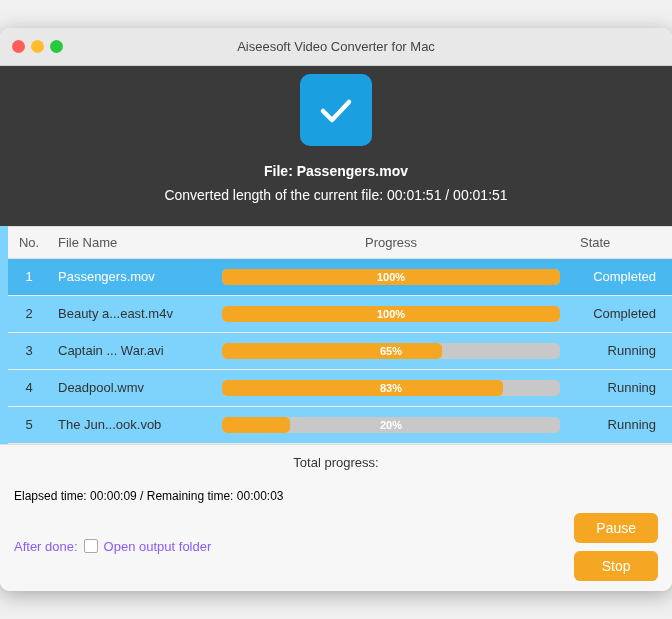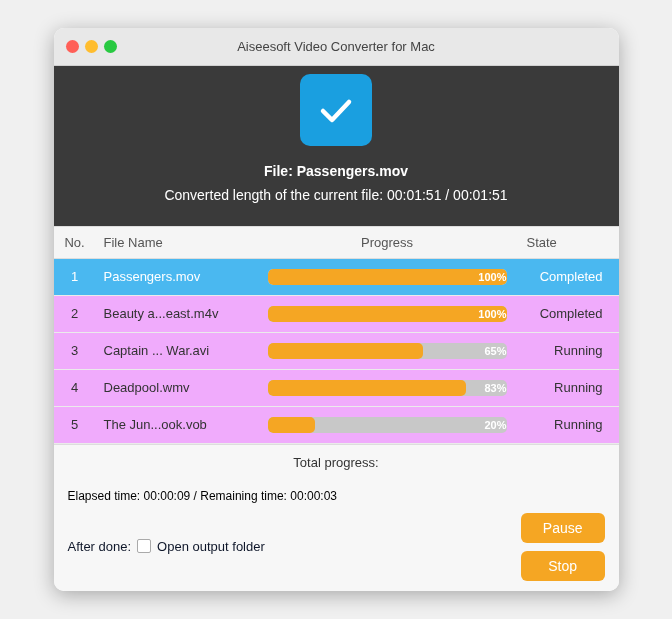--- a/index.html
+++ b/index.html
@@ -5,21 +5,21 @@
     * { box-sizing: border-box; margin: 0; padding: 0; }
     body {
       font-family: -apple-system, BlinkMacSystemFont, "Helvetica Neue", sans-serif;
       background: #f0f0f0;
       display: flex;
       justify-content: center;
       align-items: center;
       min-height: 100vh;
     }
     .window {
-      width: 565px;
+      width: 672px;
       background: #ffffff;
       border-radius: 10px;
       box-shadow: 0 4px 20px rgba(0,0,0,0.3);
       overflow: hidden;
     }
     .title-bar {
       background: #e8e8e8;
       height: 38px;
       display: flex;
       align-items: center;
@@ -69,21 +69,22 @@
       height: 42px;
     }
     .file-info {
       color: #ffffff;
       font-size: 14px;
       line-height: 1.7;
       text-align: center;
     }
     .file-info .filename { font-weight: 600; }
     .table-section {
-      background: #f0abfc;
+      background: #7dd3fc;
+      padding-left: 8px;
     }
     .table-header {
       display: grid;
       grid-template-columns: 42px 160px 1fr 100px;
       background: #f5f5f5;
       border-bottom: 1px solid #ddd;
       border-top: 1px solid #ddd;
       padding: 6px 0;
     }
     .table-header-cell {
@@ -123,21 +124,21 @@
     .progress-bar-fill {
       height: 100%;
       background: #f5a623;
       border-radius: 5px;
       position: absolute;
       left: 0; top: 0;
     }
     .progress-bar-label {
       position: absolute;
       width: 100%;
-      text-align: right;
+      text-align: center;
       font-size: 11px;
       font-weight: 600;
       color: #fff;
       line-height: 16px;
       z-index: 1;
     }
     .table-row.selected .progress-bar-container {
       background: #87d4f5;
     }
     .bottom-section {
@@ -188,21 +189,21 @@
     .footer-row {
       display: flex;
       align-items: center;
       justify-content: space-between;
     }
     .after-done {
       display: flex;
       align-items: flex-start;
       gap: 6px;
       font-size: 13px;
-      color: #0f172a;
+      color: #8b5cf6;
     }
     .after-done-checkbox {
       width: 14px;
       height: 14px;
       border: 1px solid #aaa;
       background: #fff;
       border-radius: 2px;
     }
     .footer-buttons {
       display: flex;

